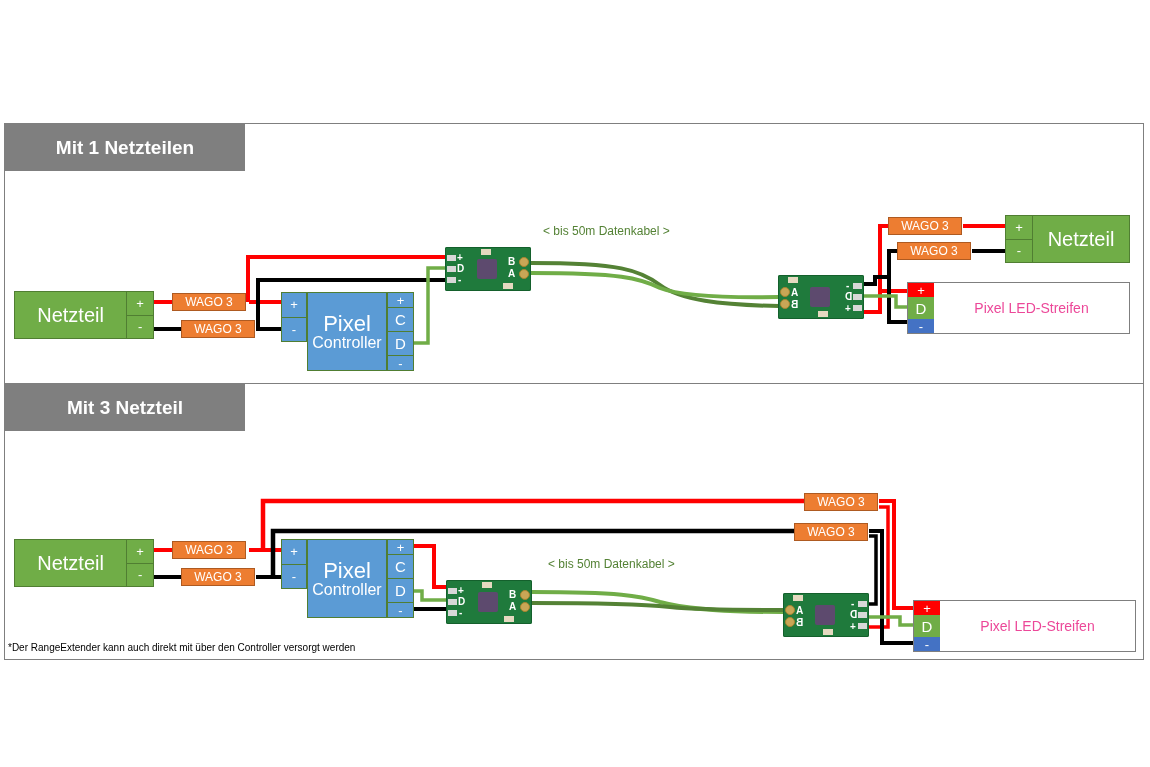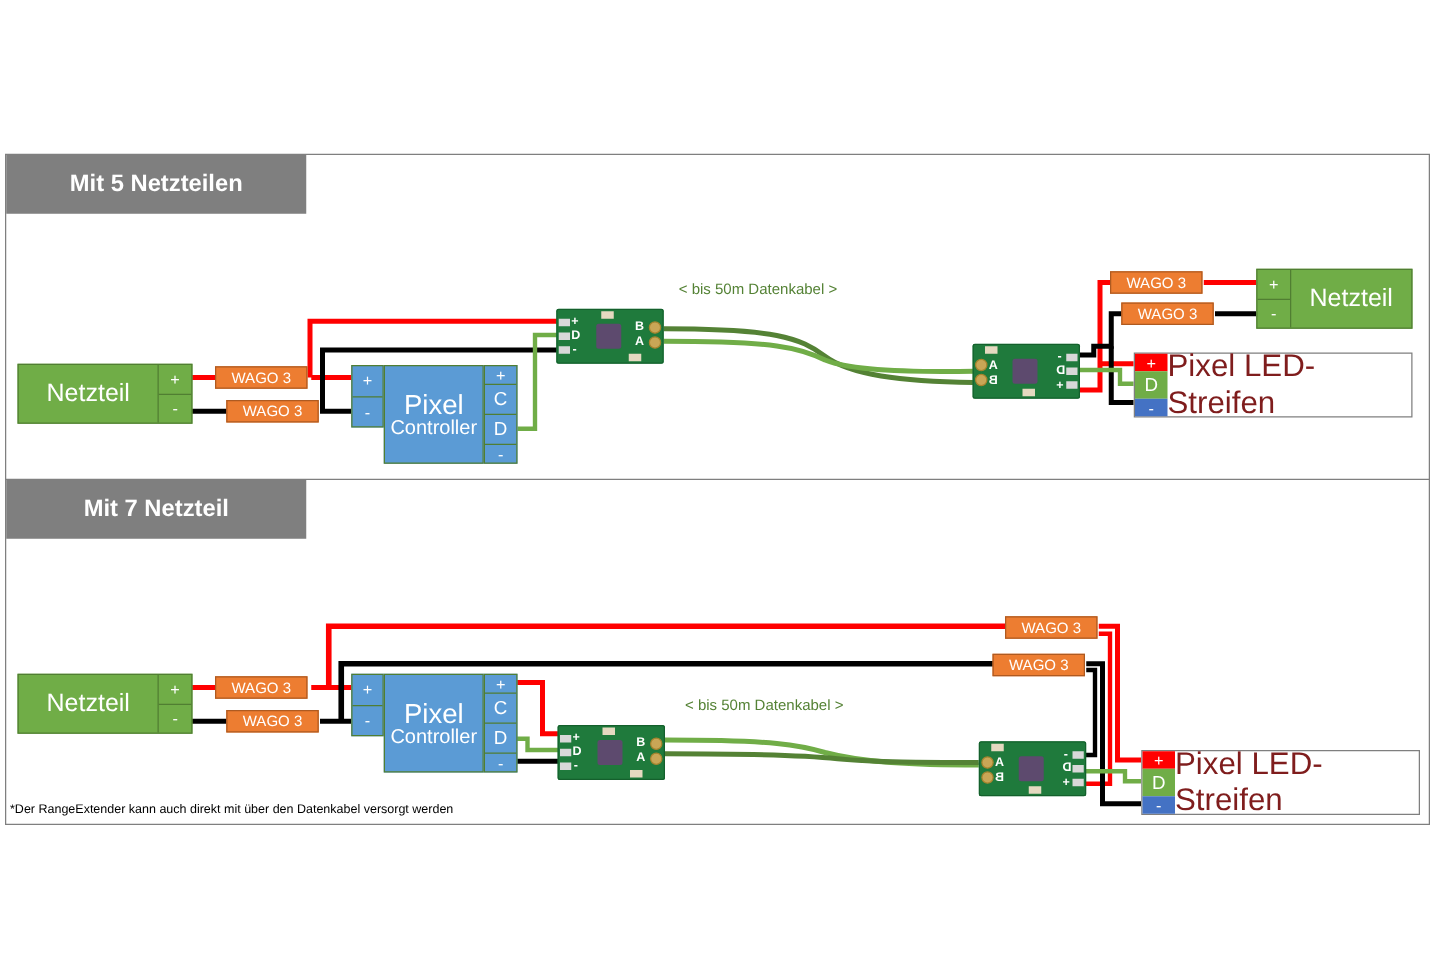--- a/index.html
+++ b/index.html
@@ -24,21 +24,21 @@
   .ctrl-out div{color:#fff;display:flex;align-items:center;justify-content:center;border-bottom:1px solid #507e32;}
   .ctrl-out div:last-child{border-bottom:none;}
   .co-s{height:14px;font-size:13px;}
   .co-l{height:24px;font-size:15px;}
   .strip{position:absolute;height:52px;display:flex;border:1px solid #7f7f7f;background:#fff;box-sizing:border-box;}
   .strip .terms{width:26px;display:flex;flex-direction:column;}
   .strip .terms div{color:#fff;display:flex;align-items:center;justify-content:center;}
   .strip .tp{height:14px;background:#ff0000;font-size:13px;}
   .strip .td{height:22px;background:#70ad47;font-size:15px;}
   .strip .tm{height:14px;background:#4472c4;font-size:13px;}
-  .strip .name{flex:1;display:flex;align-items:center;justify-content:center;font-size:25px;color:#7f1d1d;}
+  .strip .name{flex:1;display:flex;align-items:center;justify-content:center;font-size:14px;color:#ec4899;}
   .cable-label{position:absolute;color:#548235;font-size:12px;}
   .footnote{position:absolute;left:8px;top:642px;font-size:10px;color:#000;}
   .rx{position:absolute;width:86px;height:44px;background:#1f7a3c;border-radius:2px;box-shadow:inset 0 0 0 1px #14602c;}
   .rx .chip{position:absolute;left:32px;top:12px;width:20px;height:20px;background:#5d4a6e;border-radius:2px;}
   .rx .pad{position:absolute;width:9px;height:6px;background:#d8d8d8;}
   .rx .hole{position:absolute;width:10px;height:10px;border-radius:50%;background:#c9a656;border:1px solid #a8842e;box-sizing:border-box;}
   .rx .lbl{position:absolute;color:#fff;font-size:10px;font-weight:bold;line-height:10px;}
   .rx .smd{position:absolute;width:10px;height:6px;background:#e5d9c0;}
 </style>
 </head>
@@ -79,21 +79,21 @@
     <path d="M868 604 H876 V536 H869" stroke="#000" stroke-width="3.5"></path>
     <path d="M413 546 H434 V587 H447" stroke="#ff0000" stroke-width="4"></path>
     <path d="M413 591 H422 V600 H447" stroke="#70ad47" stroke-width="3.5"></path>
     <path d="M413 609 H447" stroke="#000" stroke-width="4"></path>
     <path d="M532 592 C620 592,640 596,660 602 C690 610,730 612,783 612" stroke="#70ad47" stroke-width="4"></path>
     <path d="M532 603 C620 603,650 605,670 607 C700 610,740 610,783 610" stroke="#548235" stroke-width="4"></path>
     <path d="M868 617 H900 V625 H913" stroke="#70ad47" stroke-width="3.5"></path>
   </g>
 </svg>
 
-<div class="sec-title" style="top:124px;">Mit 5 Netzteilen</div>
+<div class="sec-title" style="top:124px;">Mit 1 Netzteilen</div>
 
 <div class="psu" style="left:14px;top:291px;width:140px;">
   <div class="name" style="width:112px;">Netzteil</div>
   <div class="terms">
     <div>+</div>
     <div>-</div>
   </div>
 </div>
 <div class="wago" style="left:172px;top:293px;">WAGO 3</div>
 <div class="wago" style="left:181px;top:320px;">WAGO 3</div>
@@ -160,21 +160,21 @@
 
 <div class="strip" style="left:907px;top:282px;width:223px;">
   <div class="terms">
     <div class="tp">+</div>
     <div class="td">D</div>
     <div class="tm">-</div>
   </div>
   <div class="name">Pixel LED-Streifen</div>
 </div>
 
-<div class="sec-title" style="top:384px;">Mit 7 Netzteil</div>
+<div class="sec-title" style="top:384px;">Mit 3 Netzteil</div>
 
 <div class="psu" style="left:14px;top:539px;width:140px;">
   <div class="name" style="width:112px;">Netzteil</div>
   <div class="terms">
     <div>+</div>
     <div>-</div>
   </div>
 </div>
 <div class="wago" style="left:172px;top:541px;">WAGO 3</div>
 <div class="wago" style="left:181px;top:568px;">WAGO 3</div>
@@ -233,13 +233,13 @@
 
 <div class="strip" style="left:913px;top:600px;width:223px;">
   <div class="terms">
     <div class="tp">+</div>
     <div class="td">D</div>
     <div class="tm">-</div>
   </div>
   <div class="name">Pixel LED-Streifen</div>
 </div>
 
-<div class="footnote">*Der RangeExtender kann auch direkt mit über den Datenkabel versorgt werden</div>
+<div class="footnote">*Der RangeExtender kann auch direkt mit über den Controller versorgt werden</div>
 
 </body></html>

